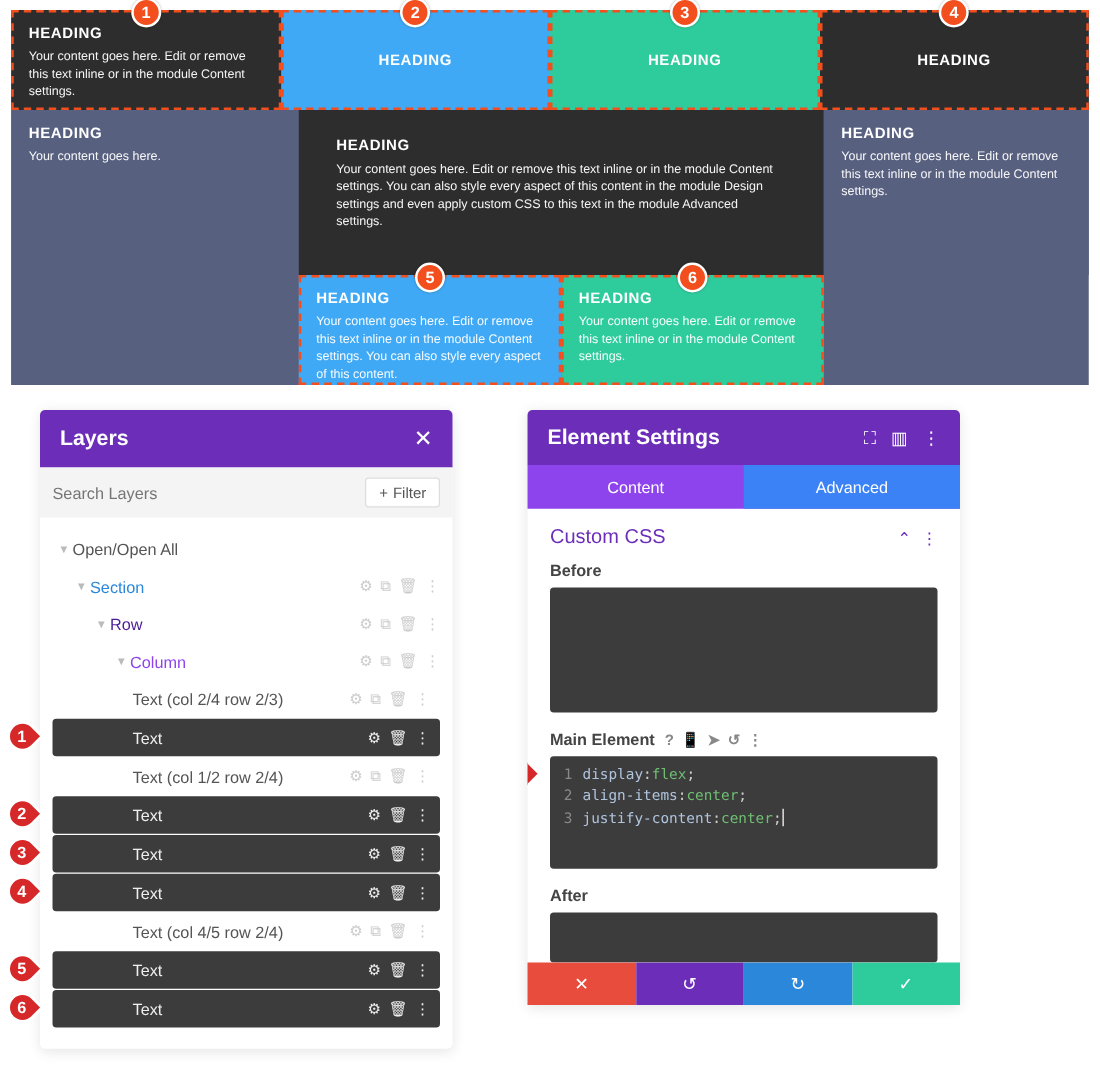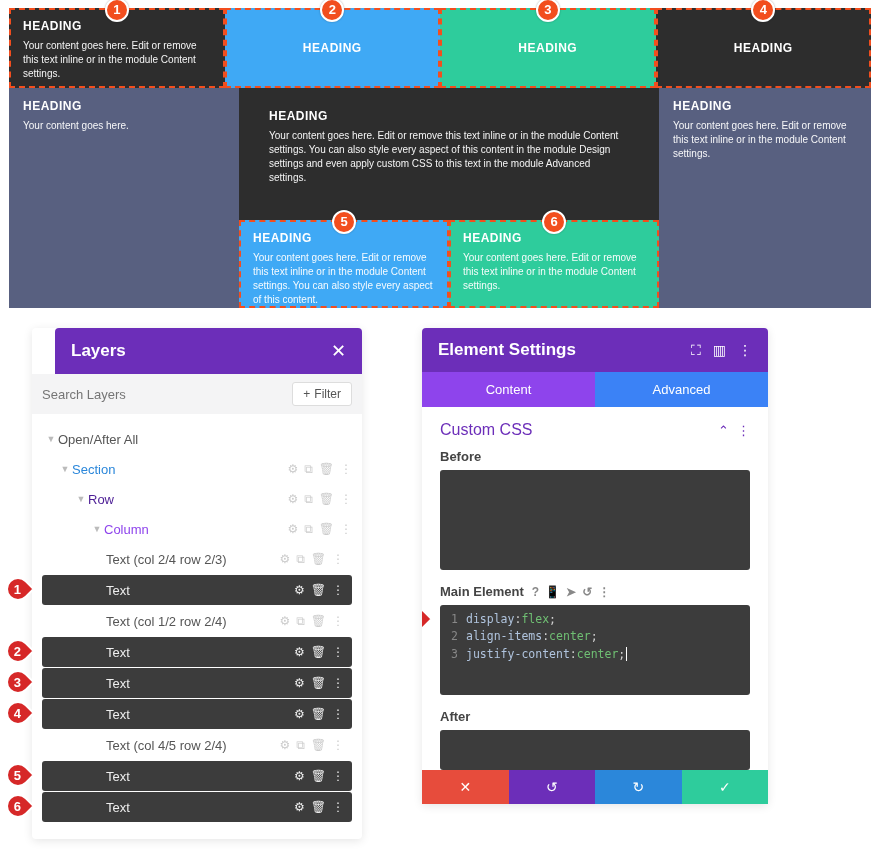--- a/index.html
+++ b/index.html
@@ -37,21 +37,21 @@
 
   .arrow-badge { position:absolute; width:24px; height:24px; border-radius:50% 0 50% 50%; background:#d62828; color:#fff; font-weight:700; font-size:13px; display:flex; align-items:center; justify-content:center; border:2px solid #fff; transform: rotate(45deg); z-index:5; }
   .arrow-badge span { transform: rotate(-45deg); }
   .arrow-badge.left { left:-36px; top:2px; }
 
   
   .panels { display:flex; gap: 60px; padding: 20px 32px; align-items:flex-start; }
 
   
   .layers { width: 330px; background:#fff; box-shadow:0 2px 10px rgba(0,0,0,.1); border-radius:4px; display:flex; flex-direction:column; }
-  .layers-header { background:#6c2eb9; color:#fff; display:flex; align-items:center; justify-content:space-between; padding:12px 16px; border-radius:4px 4px 0 0;margin-left:23px;}
+  .layers-header { background:#6c2eb9; color:#fff; display:flex; align-items:center; justify-content:space-between; padding:12px 16px; border-radius:4px 4px 0 0;}
   .layers-header h3 { font-size:17px; font-weight:600;}
   .close-x { font-size:18px; cursor:pointer; }
 
   .search-row { display:flex; align-items:center; background:#f4f4f5; padding:8px 10px; gap:16px; }
   .search-row input { flex:1; border:none; background:transparent; font-size:13px; color:#777; outline:none; }
   .filter-btn { background:#fff; border:1px solid #ddd; border-radius:3px; padding:4px 10px; font-size:12px; color:#555; display:flex; align-items:center; gap:4px; cursor:pointer;}
 
   .tree { padding: 10px 10px 16px; font-size:13px; color:#555; }
   .tree-row { display:flex; align-items:center; height:30px; position:relative; border-radius:3px; }
   .tree-row .label { flex:1; white-space:nowrap; overflow:hidden; text-overflow:ellipsis; }
@@ -171,21 +171,21 @@
     <div class="search-row">
       <input type="text" placeholder="Search Layers" style="">
       <div class="filter-btn">
         <span>+</span>
         <span>Filter</span>
       </div>
     </div>
     <div class="tree">
       <div class="tree-row indent-0">
         <span class="caret">▼</span>
-        <span class="label">Open/After All</span>
+        <span class="label">Open/Open All</span>
       </div>
       <div class="tree-row indent-1">
         <span class="caret">▼</span>
         <span class="label link-blue">Section</span>
         <span class="actions light">
           <span>⚙</span>
           <span>⧉</span>
           <span>🗑</span>
           <span>⋮</span>
         </span>

